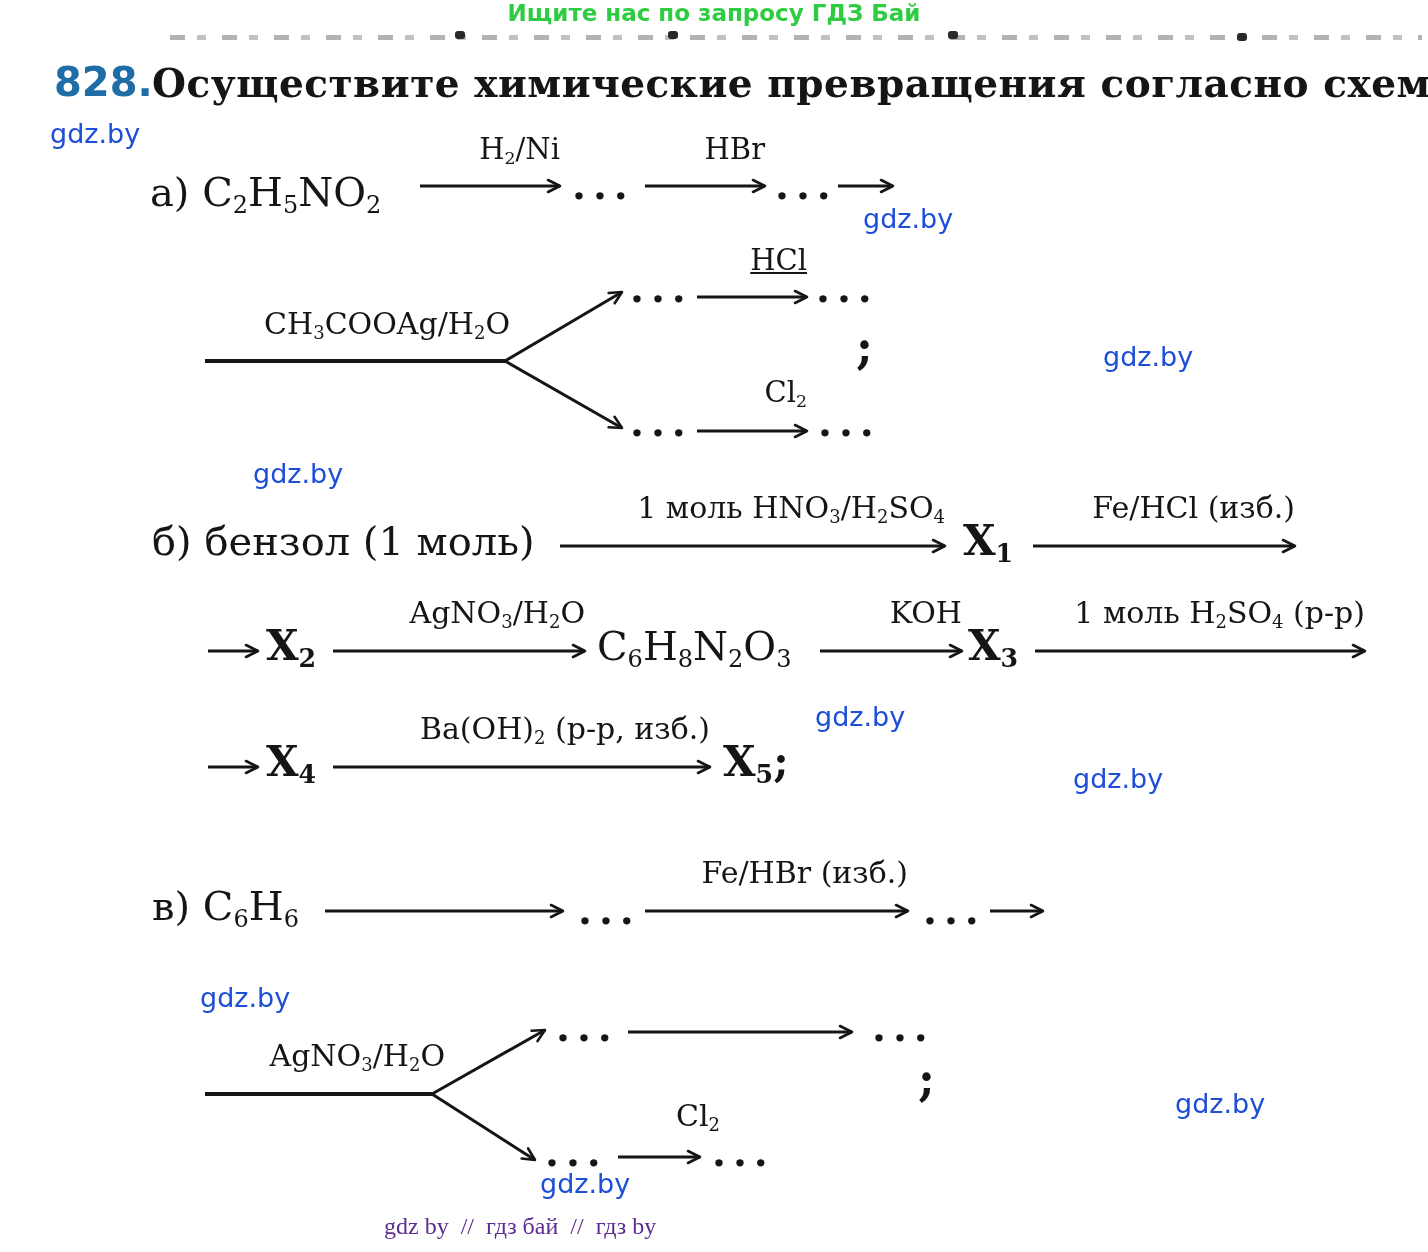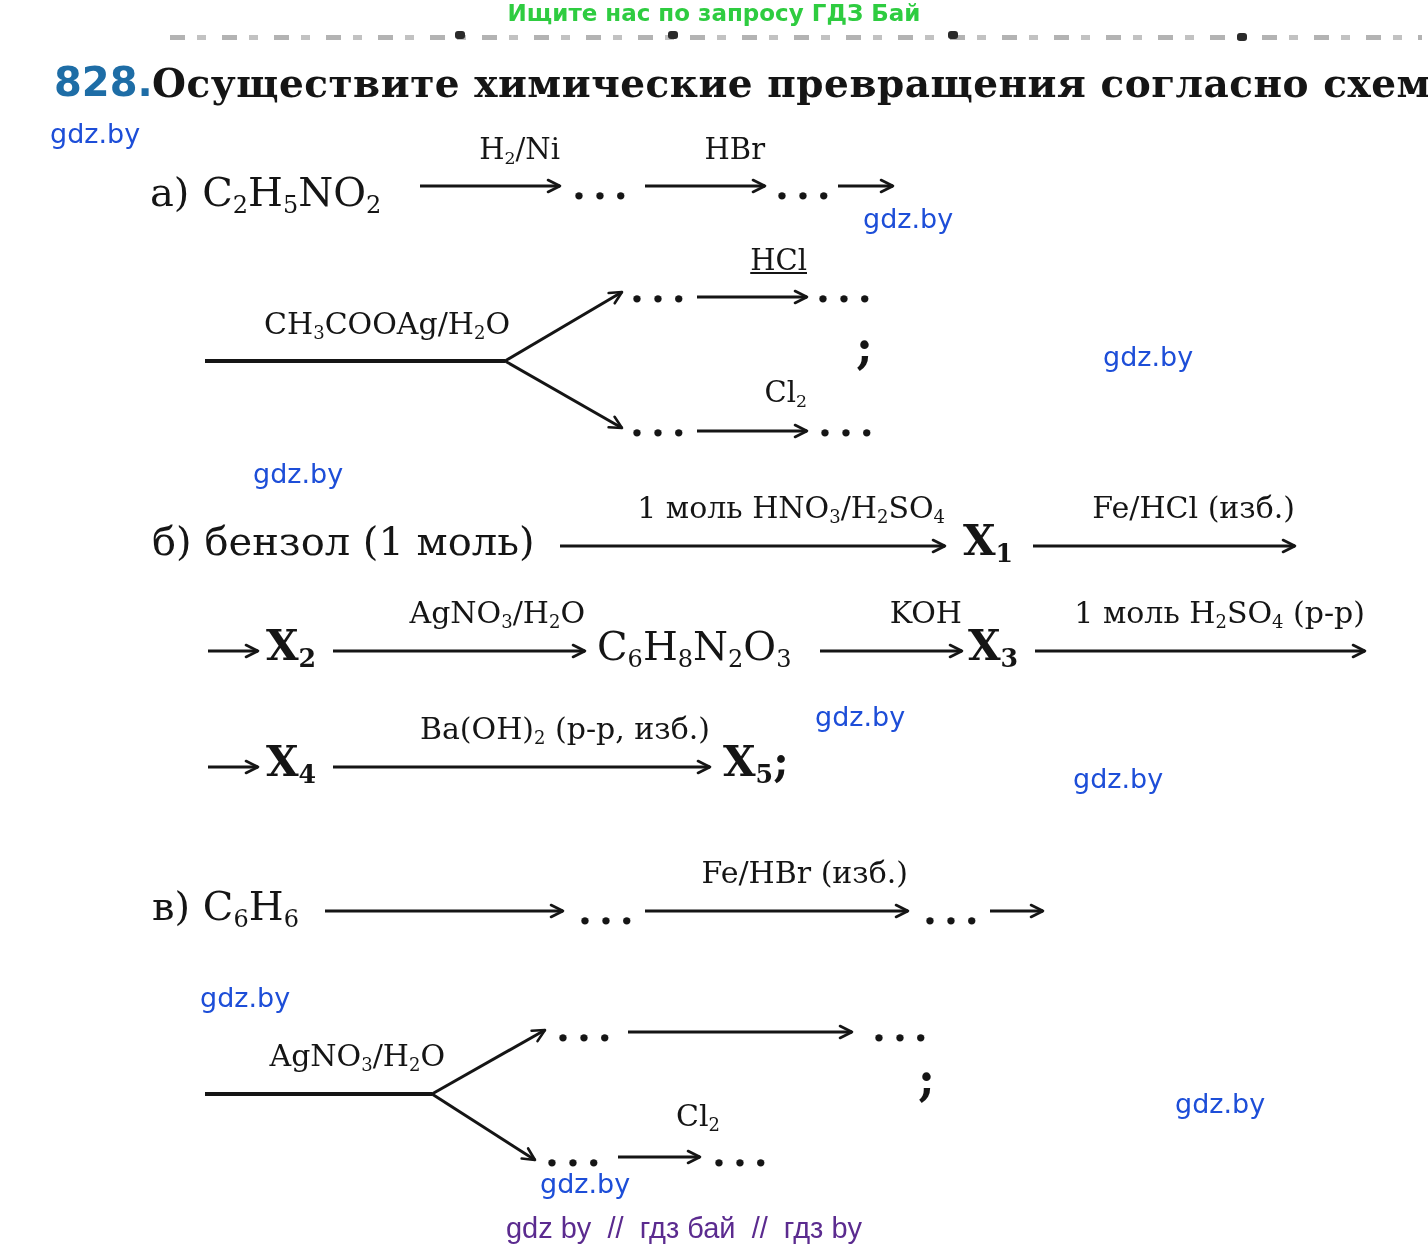--- a/index.html
+++ b/index.html
@@ -13,21 +13,21 @@
   .rmark{position:absolute;width:10px;height:8px;background:#2a2a2a;border-radius:3px;}
   .num{font-family:"DejaVu Sans", sans-serif;font-size:40px;font-weight:bold;margin-left:7px;}
   .title{font-size:39px;font-weight:bold;letter-spacing:0.5px;}
   .f{font-size:40px;}
   .bx{font-weight:bold;font-size:42px;}
   .rl{position:absolute;text-align:right;font-size:29px;line-height:1.05;white-space:nowrap;}
   .rl30{font-size:30px;}
   .dots{font-size:40px;font-weight:bold;letter-spacing:7px;}
   .semi{font-size:46px;font-weight:bold;}
   .wm{font-family:"DejaVu Sans", sans-serif;font-size:27px;color:#1d4ed8;}
-  .footer{font-family:Liberation Sans, sans-serif;font-size:29px;text-align:center;white-space:pre;}
+  .footer{font-family:Liberation Serif, serif;font-size:24px;white-space:pre;}
   sub{font-size:60%;vertical-align:-0.28em;letter-spacing:0;}
   #arrows{position:absolute;top:0;left:0;pointer-events:none;}
 </style>
 </head>
 <body>
 
 <div class="page">
 
   <svg id="arrows" width="1428" height="1252">
     <defs>

